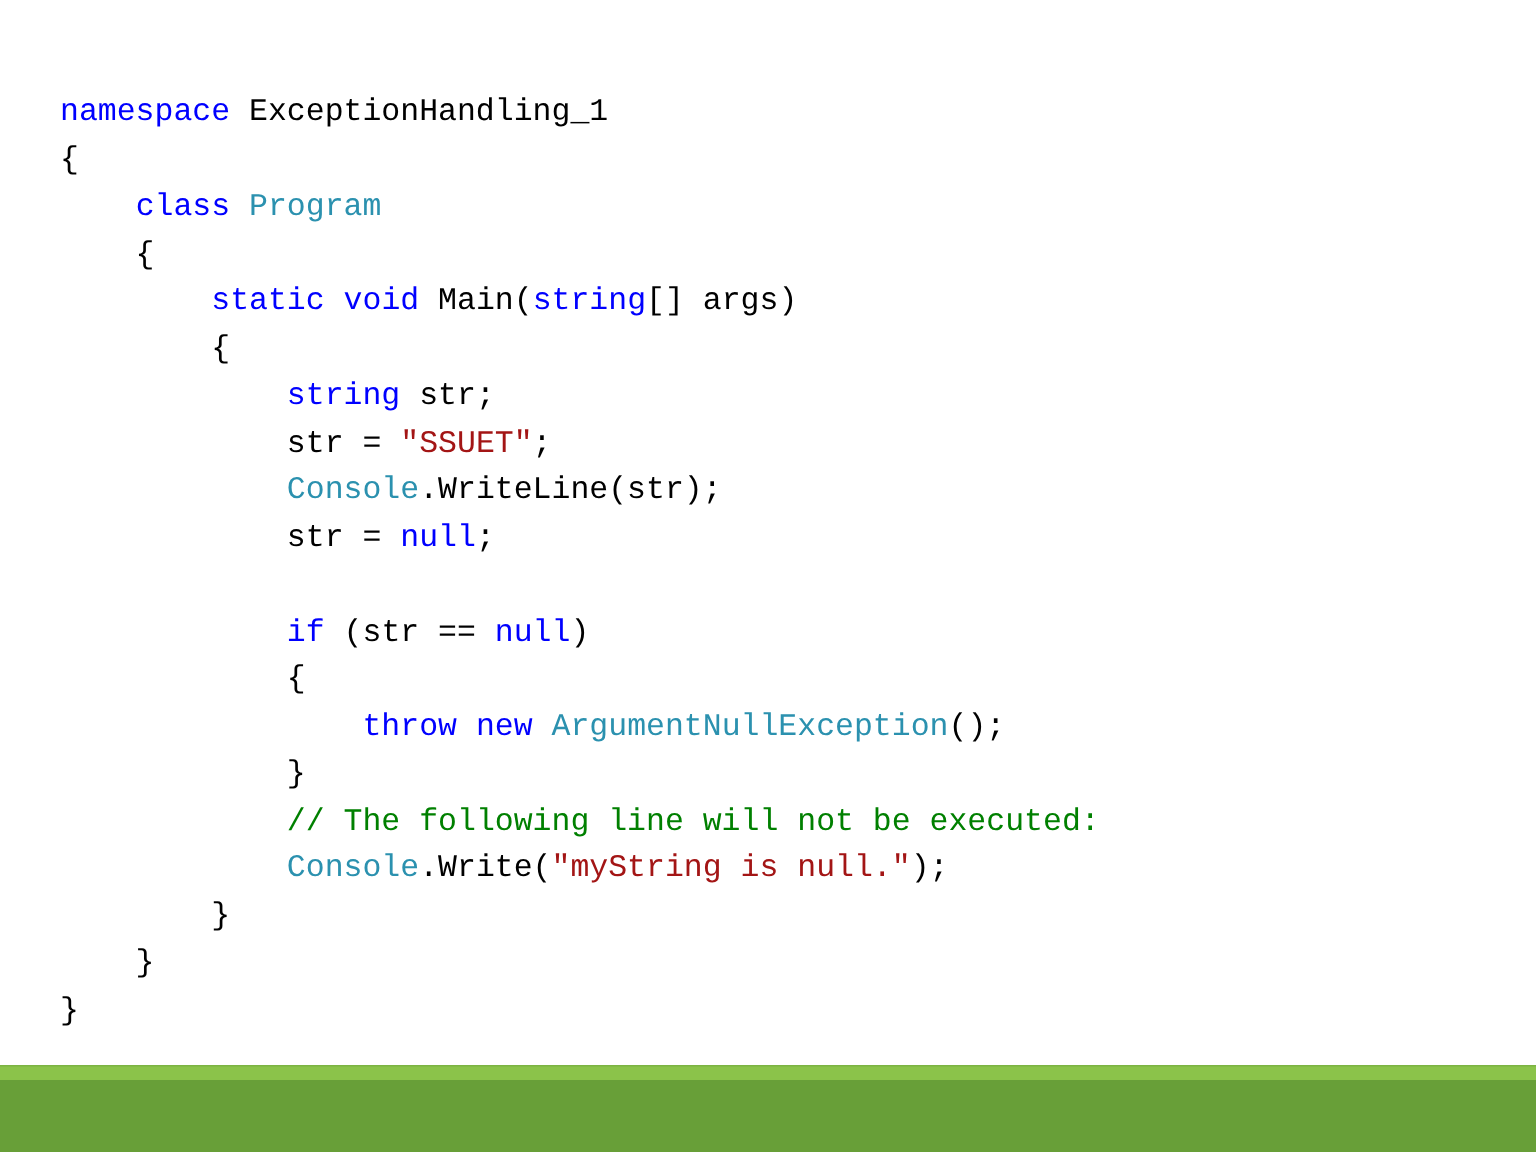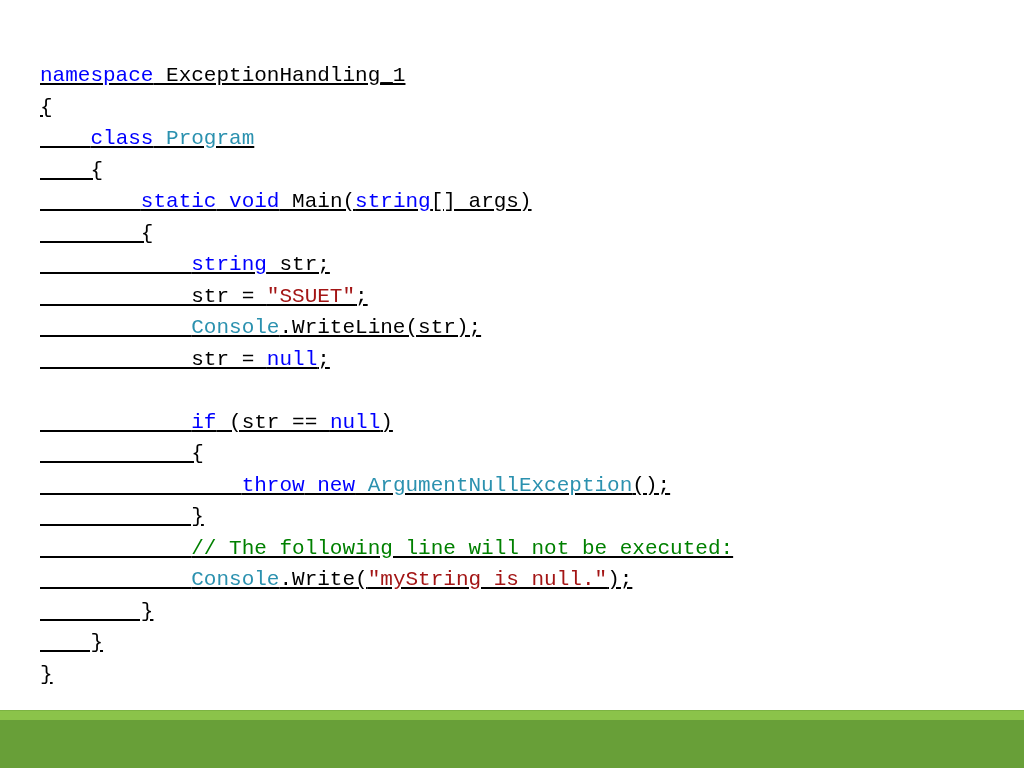--- a/index.html
+++ b/index.html
@@ -9,21 +9,20 @@
       background: #ffffff;
       position: relative;
       font-family: Consolas, 'Courier New', monospace;
       overflow: hidden;
     }
     .code-area {
       padding: 60px 46px 40px 40px;
       font-size: 21px;
       line-height: 1.5;
       white-space: pre;
-      text-decoration: underline;
     }
     .kw-blue { color: #0000ff; }
     .kw-teal { color: #2b91af; }
     .kw-str { color: #a31515; }
     .kw-comment { color: #008000; }
     .kw-black { color: #000000; }
     .footer {
       position: absolute;
       bottom: 0;
       left: 0;

